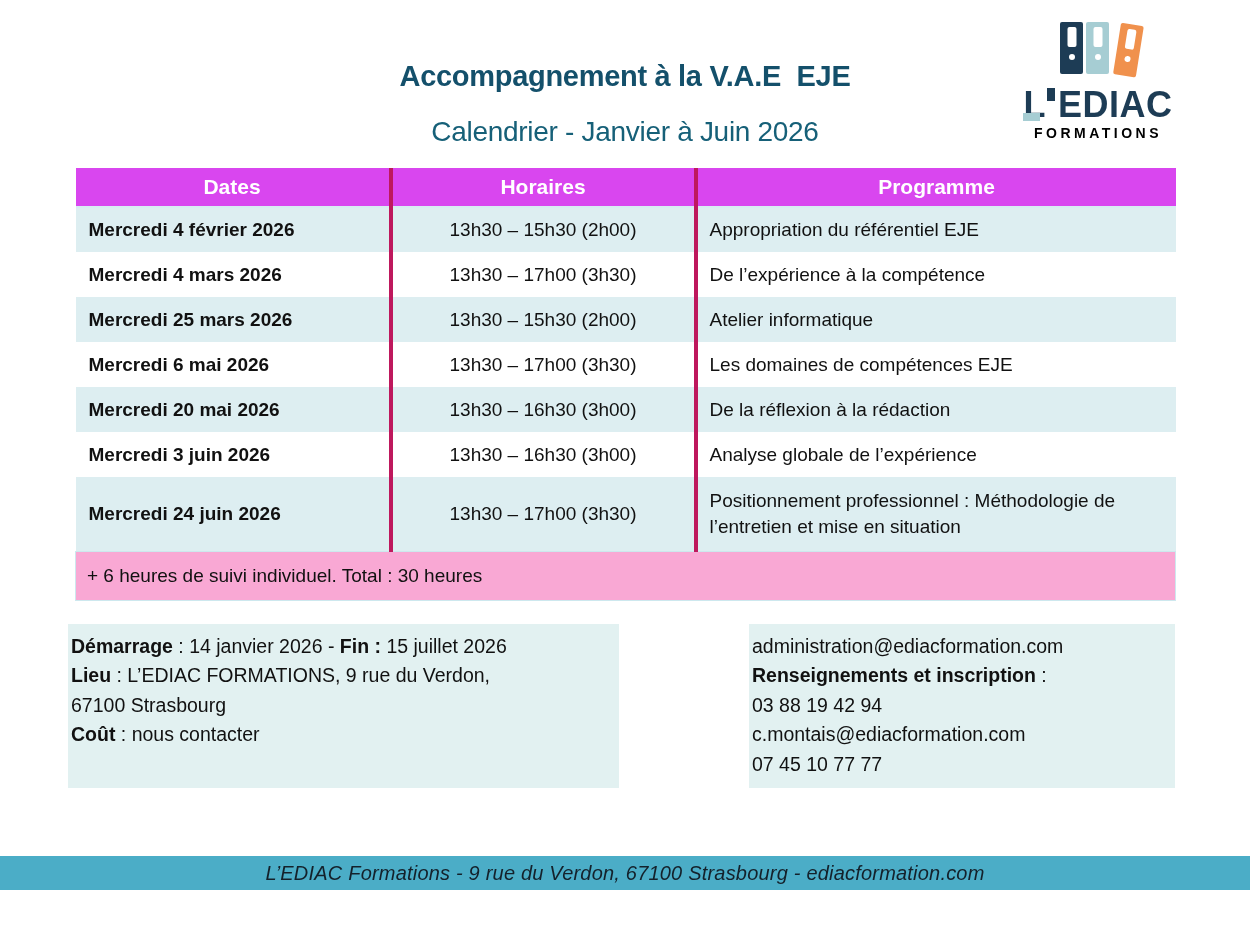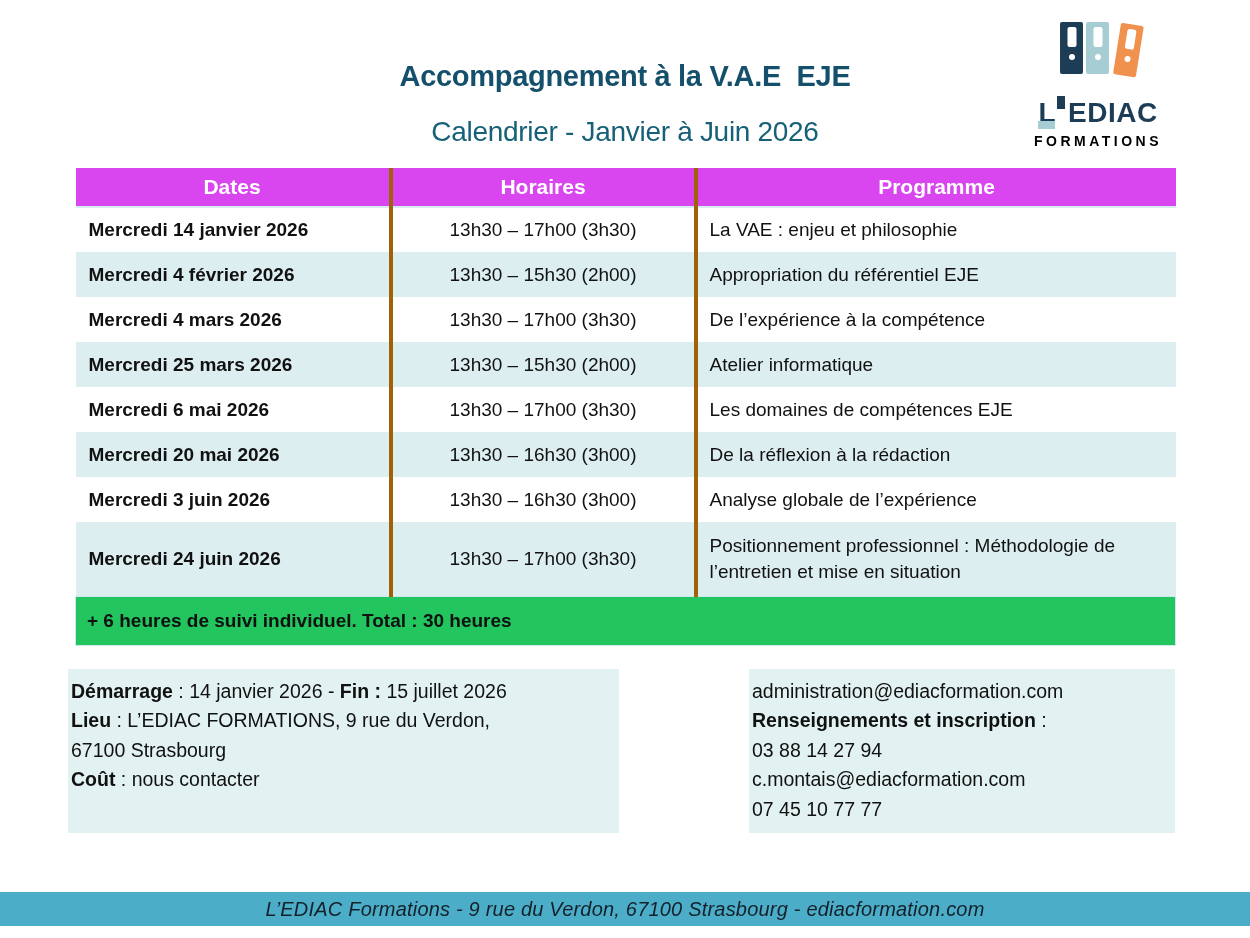--- a/index.html
+++ b/index.html
@@ -43,22 +43,22 @@
   }
   .binder::after {
     content: ""; position: absolute; top: 32px; left: 50%; transform: translateX(-50%);
     width: 6px; height: 6px; background: #ffffff; border-radius: 50%;
   }
   .b-navy { background: #1d3c55; }
   .b-teal { background: #a6cdd3; }
   .b-orange { background: #f0914d; transform: rotate(9deg); transform-origin: bottom left; margin-left: 1px; }
 
   .logo-word {
-    margin-top: 20px;
-    font-size: 28px; font-weight: 700; color: #1d3c55;
+    margin-top: 12px;
+    font-size: 36px; font-weight: 700; color: #1d3c55;
     letter-spacing: 0.5px; line-height: 38px;
   }
   .logo-l { position: relative; display: inline-block; }
   .logo-l::after {
     content: ""; position: absolute; left: 0; bottom: 3px;
     width: 17px; height: 8px; background: #a6cdd3;
   }
   .logo-apos {
     display: inline-block; width: 8px; height: 13px;
     background: #1d3c55; margin: 2px 3px 0 1px; vertical-align: top;
@@ -78,54 +78,54 @@
   table.cal col.c1 { width: 315px; }
   table.cal col.c2 { width: 305px; }
   table.cal col.c3 { width: 480px; }
 
   table.cal thead th {
     background: #d946ef; color: #ffffff;
     font-size: 21px; font-weight: 700;
     height: 36px; text-align: center;
     border-bottom: 2px solid #d8edf2;
   }
-  table.cal th + th, table.cal tbody td + td { border-left: 4px solid #a16207; }
+  table.cal th + th, table.cal tbody td + td { border-left: 4px solid #be185d; }
 
   table.cal tbody tr { height: 45px; }
   table.cal tbody tr.tall { height: 74px; }
   table.cal tbody tr.r-teal { background: #ddeef1; }
   table.cal tbody tr.r-white { background: #ffffff; }
 
   td.c-date { font-weight: 700; padding-left: 13px; }
   td.c-hor  { text-align: center; }
   td.c-prog { padding-left: 12px; padding-right: 8px; line-height: 26px; }
 
   table.cal tfoot td {
-    background: #22c55e; font-weight: 700;
+    background: #f9a8d4; font-weight: 400;
     height: 46px; padding-left: 11px;
     border: 1px solid #cde8ee;
   }
 
   
   .boxes {
     display: flex; justify-content: space-between;
     margin: 23px 75px 0 68px;
   }
   .info-box {
     background: #e2f1f1;
     font-size: 19.5px; line-height: 29.5px;
     padding: 8px 14px 9px 3px;
   }
   .box-left  { width: 534px; }
   .box-right { width: 409px; }
   .lbl { font-weight: 700; }
 
   
   .footer-bar {
-    position: absolute; left: 0; top: 892px;
+    position: absolute; left: 0; top: 856px;
     width: 1250px; height: 34px;
     background: #4badc7;
     display: flex; align-items: center; justify-content: center;
   }
   .footer-bar span {
     font-size: 20px; font-style: italic; color: #14212b;
     letter-spacing: 0.2px;
   }
 </style>
 </head>
@@ -153,25 +153,20 @@
       <col class="c3">
     </colgroup>
   <thead>
     <tr>
       <th>Dates</th>
       <th>Horaires</th>
       <th>Programme</th>
     </tr>
   </thead>
   <tbody>
-    <tr class="r-white">
-      <td class="c-date">Mercredi 14 janvier 2026</td>
-      <td class="c-hor">13h30 – 17h00 (3h30)</td>
-      <td class="c-prog">La VAE : enjeu et philosophie</td>
-    </tr>
     <tr class="r-teal">
       <td class="c-date">Mercredi 4 février 2026</td>
       <td class="c-hor">13h30 – 15h30 (2h00)</td>
       <td class="c-prog">Appropriation du référentiel EJE</td>
     </tr>
     <tr class="r-white">
       <td class="c-date">Mercredi 4 mars 2026</td>
       <td class="c-hor">13h30 – 17h00 (3h30)</td>
       <td class="c-prog">De l’expérience à la compétence</td>
     </tr>
@@ -211,21 +206,21 @@
 <div class="boxes">
   <div class="info-box box-left">
     <div><span class="lbl">Démarrage</span><span> : 14 janvier 2026 - </span><span class="lbl">Fin :</span><span> 15 juillet 2026</span></div>
     <div><span class="lbl">Lieu</span><span> : L’EDIAC FORMATIONS, 9 rue du Verdon,</span></div>
     <div>67100 Strasbourg</div>
     <div><span class="lbl">Coût</span><span> : nous contacter</span></div>
   </div>
   <div class="info-box box-right">
     <div>administration@ediacformation.com</div>
     <div><span class="lbl">Renseignements et inscription</span><span> :</span></div>
-    <div>03 88 14 27 94</div>
+    <div>03 88 19 42 94</div>
     <div>c.montais@ediacformation.com</div>
     <div>07 45 10 77 77</div>
   </div>
 </div>
 
 <div class="footer-bar">
   <span>L’EDIAC Formations - 9 rue du Verdon, 67100 Strasbourg - ediacformation.com</span>
 </div>
 
 </body></html>

